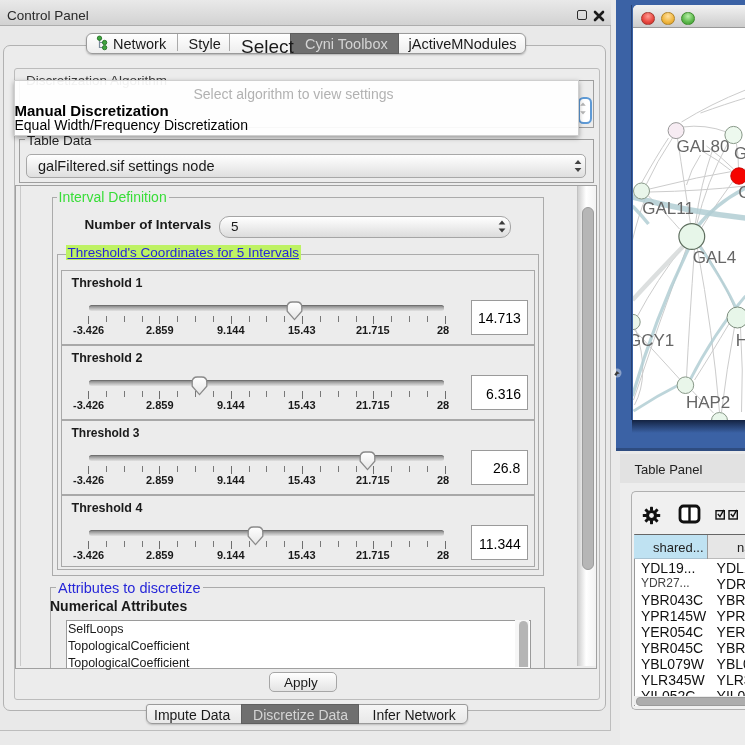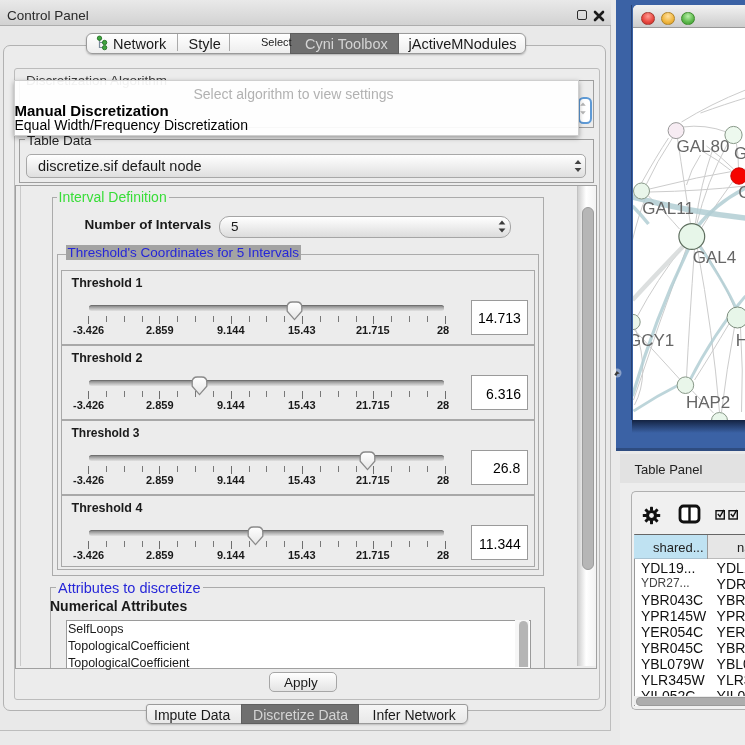--- a/index.html
+++ b/index.html
@@ -29,37 +29,37 @@
 <div class="a" style="left:176.5px;top:34px;width:1px;height:17px;background:#aaa;"></div>
 <div class="a" style="left:228.5px;top:34px;width:1px;height:17px;background:#aaa;"></div>
 <svg class="a" style="left:96px;top:35px;" width="13" height="16" viewBox="0 0 13 16">
  <path d="M3.5 4 L3.5 13 M3.5 7.5 L8 7.5 M3.5 12.5 L8 12.5" stroke="#7a8a9a" stroke-width="1.2" fill="none"></path>
  <circle cx="3.5" cy="3.2" r="2.2" fill="#3fa53f" stroke="#1c681c" stroke-width="0.8"></circle>
  <circle cx="8.6" cy="7.5" r="2.2" fill="#3fa53f" stroke="#1c681c" stroke-width="0.8"></circle>
  <circle cx="8.6" cy="12.6" r="2.2" fill="#3fa53f" stroke="#1c681c" stroke-width="0.8"></circle>
 </svg>
 <div class="t" style="left:113px;top:35.5px;font-size:14.5px;">Network</div>
 <div class="t" style="left:188.5px;top:35.5px;font-size:14.5px;">Style</div>
-<div class="t" style="left:241px;top:35.5px;font-size:11px;margin-left:20px;">Select</div>
+<div class="t" style="left:241px;top:35.5px;font-size:19px;">Select</div>
 <div class="t" style="left:305px;top:35.5px;font-size:14.5px;color:#d4d4d4;">Cyni Toolbox</div>
 <div class="t" style="left:408.5px;top:35.5px;font-size:14.5px;">jActiveMNodules</div>
 
 <div class="a" style="left:19px;top:80px;width:573px;height:46px;border:1px solid #9e9e9e;"></div>
 <div class="t" style="left:24px;top:72.5px;font-size:13.5px;color:#3a3a3a;background:#ececec;padding:0 2px;">Discretization Algorithm</div>
 
 <div class="a" style="left:577.5px;top:97px;width:10px;height:22.5px;background:#fff;border:2.2px solid #5e9ad6;border-radius:5.5px;"></div>
 <svg class="a" style="left:578.5px;top:102px;" width="8" height="13" viewBox="0 0 8 13">
     <path d="M4 0.5 L6.8 3.8 L1.2 3.8 Z" fill="#b5b5b5"></path>
     <path d="M4 12.5 L6.8 9.2 L1.2 9.2 Z" fill="#b5b5b5"></path>
   </svg>
 
 <div class="a" style="left:19px;top:139px;width:573px;height:42px;border:1px solid #9e9e9e;"></div>
 <div class="t" style="left:25px;top:133px;font-size:13.5px;color:#222;background:#ececec;padding:0 2px;">Table Data</div>
 <div class="a" style="left:26px;top:154px;width:558px;height:22px;background:linear-gradient(#ffffff,#dfdfdf);border:1px solid #a8a8a8;border-radius:5px;"></div>
-<div class="t" style="left:38px;top:157.5px;font-size:14.5px;">discretize.sif default node</div>
+<div class="t" style="left:38px;top:157.5px;font-size:14.5px;">galFiltered.sif settings node</div>
 <svg class="a" style="left:572.5px;top:158.5px;" width="10" height="14" viewBox="0 0 10 14">
     <path d="M5 1 L8.4 5 L1.6 5 Z" fill="#444"></path>
     <path d="M5 13 L8.4 9 L1.6 9 Z" fill="#444"></path>
   </svg>
 
 <div class="a" style="left:14.5px;top:185px;width:580px;height:482px;border:1px solid #a0a0a0;background:#ececec;"></div>
 <div class="a" style="left:20px;top:186px;width:1px;height:480px;background:#c9c9c9;"></div>
 
 <div class="a" style="left:577px;top:186px;width:18px;height:480px;background:linear-gradient(90deg,#cfcfcf,#ffffff 45%,#f2f2f2);border-left:1px solid #c2c2c2;"></div>
 <div class="a" style="left:582px;top:207px;width:10px;height:361px;background:#b6b6b6;border:1px solid #9b9b9b;border-radius:6px;"></div>
@@ -69,21 +69,21 @@
 
 <div class="t" style="left:84.5px;top:217px;font-size:13.5px;font-weight:bold;">Number of Intervals</div>
 <div class="a" style="left:219px;top:216px;width:290px;height:20px;background:linear-gradient(#ffffff,#dcdcdc);border:1px solid #a5a5a5;border-radius:10px;"></div>
 <div class="t" style="left:231px;top:219px;font-size:13.5px;">5</div>
 <svg class="a" style="left:497px;top:220px;" width="10" height="13" viewBox="0 0 10 13">
     <path d="M5 0.5 L8.4 4.5 L1.6 4.5 Z" fill="#3a3a3a"></path>
     <path d="M5 12.5 L8.4 8.5 L1.6 8.5 Z" fill="#3a3a3a"></path>
   </svg>
 
 <div class="a" style="left:57px;top:254px;width:480px;height:314px;border:1px solid #ababab;"></div>
-<div class="t" style="left:65.5px;top:244.5px;font-size:13.5px;color:#2626d8;filter:none;background:#a3a3a3;padding:0 2px;">Threshold's Coordinates for 5 Intervals</div>
+<div class="t" style="left:65.5px;top:244.5px;font-size:13.5px;color:#2626d8;filter:none;background:#bef264;padding:0 2px;text-decoration:underline;">Threshold's Coordinates for 5 Intervals</div>
 
 <div class="a" style="left:60.5px;top:270px;width:472px;height:72.5px;border:1px solid #a8a8a8;"></div>
 <div class="t" style="left:71.5px;top:275.5px;font-size:12.5px;font-weight:bold;">Threshold 1</div>
 <div class="a" style="left:89px;top:304.5px;width:354.5px;height:5px;border-radius:2.5px;background:linear-gradient(#8a8a8a,#b5b5b5 45%,#e2e2e2);border-top:0.5px solid #707070;"></div>
 <div class="a" style="left:87.7px;top:315.5px;width:358px;height:6.5px;background:repeating-linear-gradient(90deg,#787878 0px,#787878 1px,transparent 1px,transparent 17.835px);"></div>
 <div class="a" style="left:87.7px;top:315.5px;width:358px;height:8.5px;background:repeating-linear-gradient(90deg,#6e6e6e 0px,#6e6e6e 1px,transparent 1px,transparent 71.34px);"></div>
 <div class="t" style="left:73px;top:324px;font-size:11px;font-weight:bold;">-3.426</div>
 <div class="t" style="left:146px;top:324px;font-size:11px;font-weight:bold;">2.859</div>
 <div class="t" style="left:217px;top:324px;font-size:11px;font-weight:bold;">9.144</div>
 <div class="t" style="left:288px;top:324px;font-size:11px;font-weight:bold;">15.43</div>

